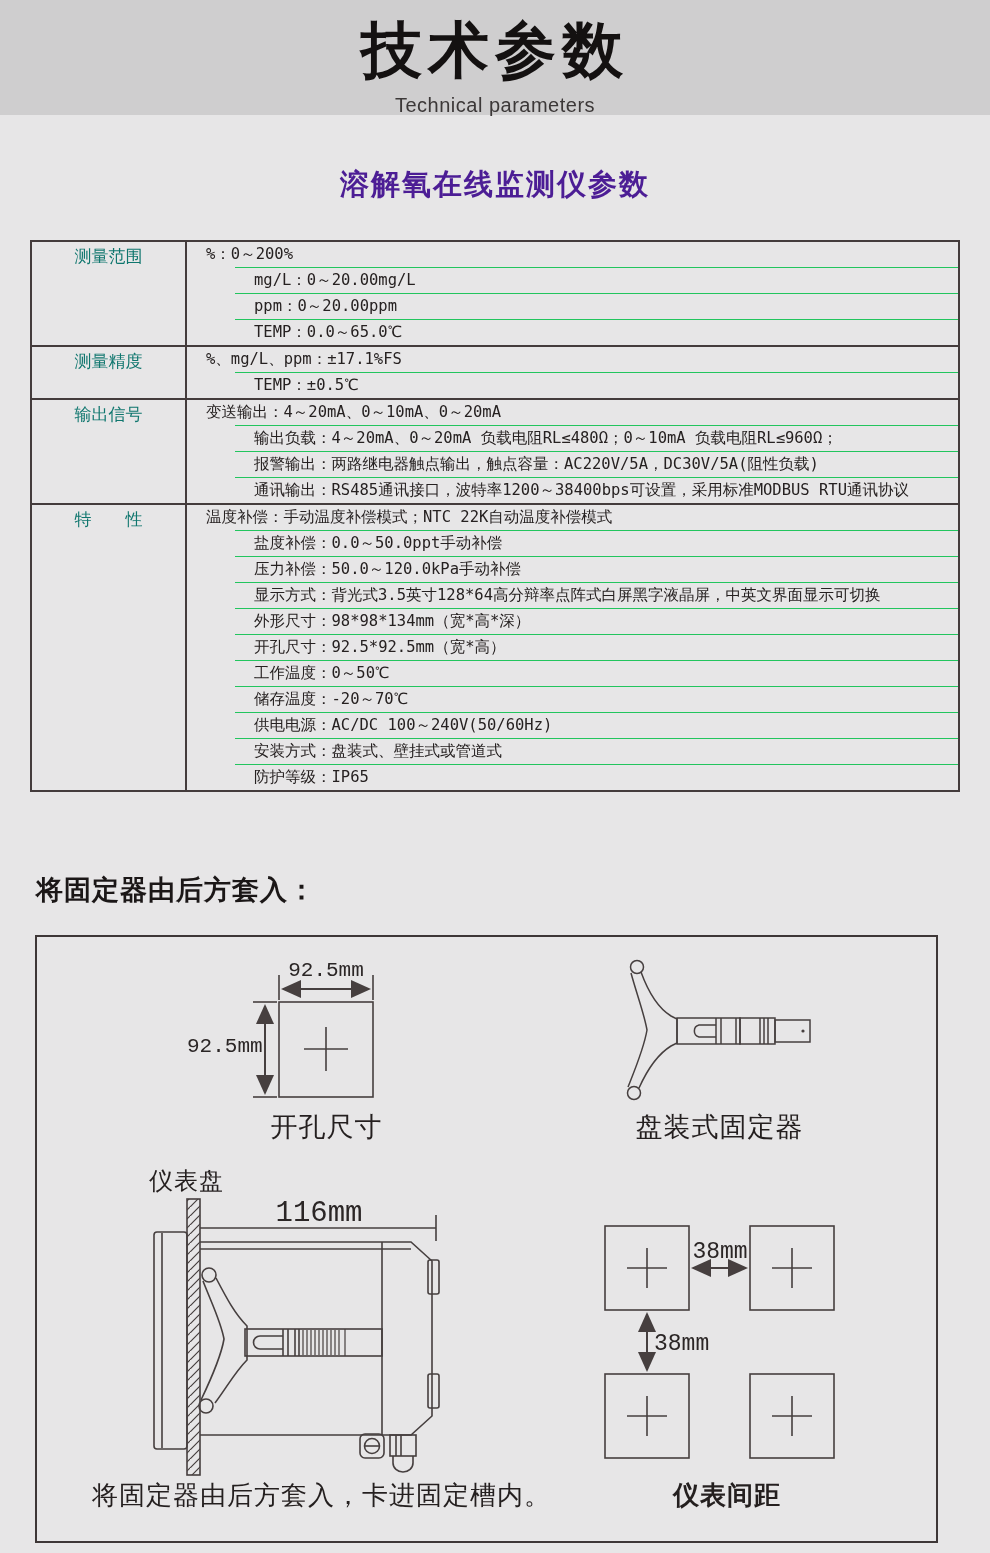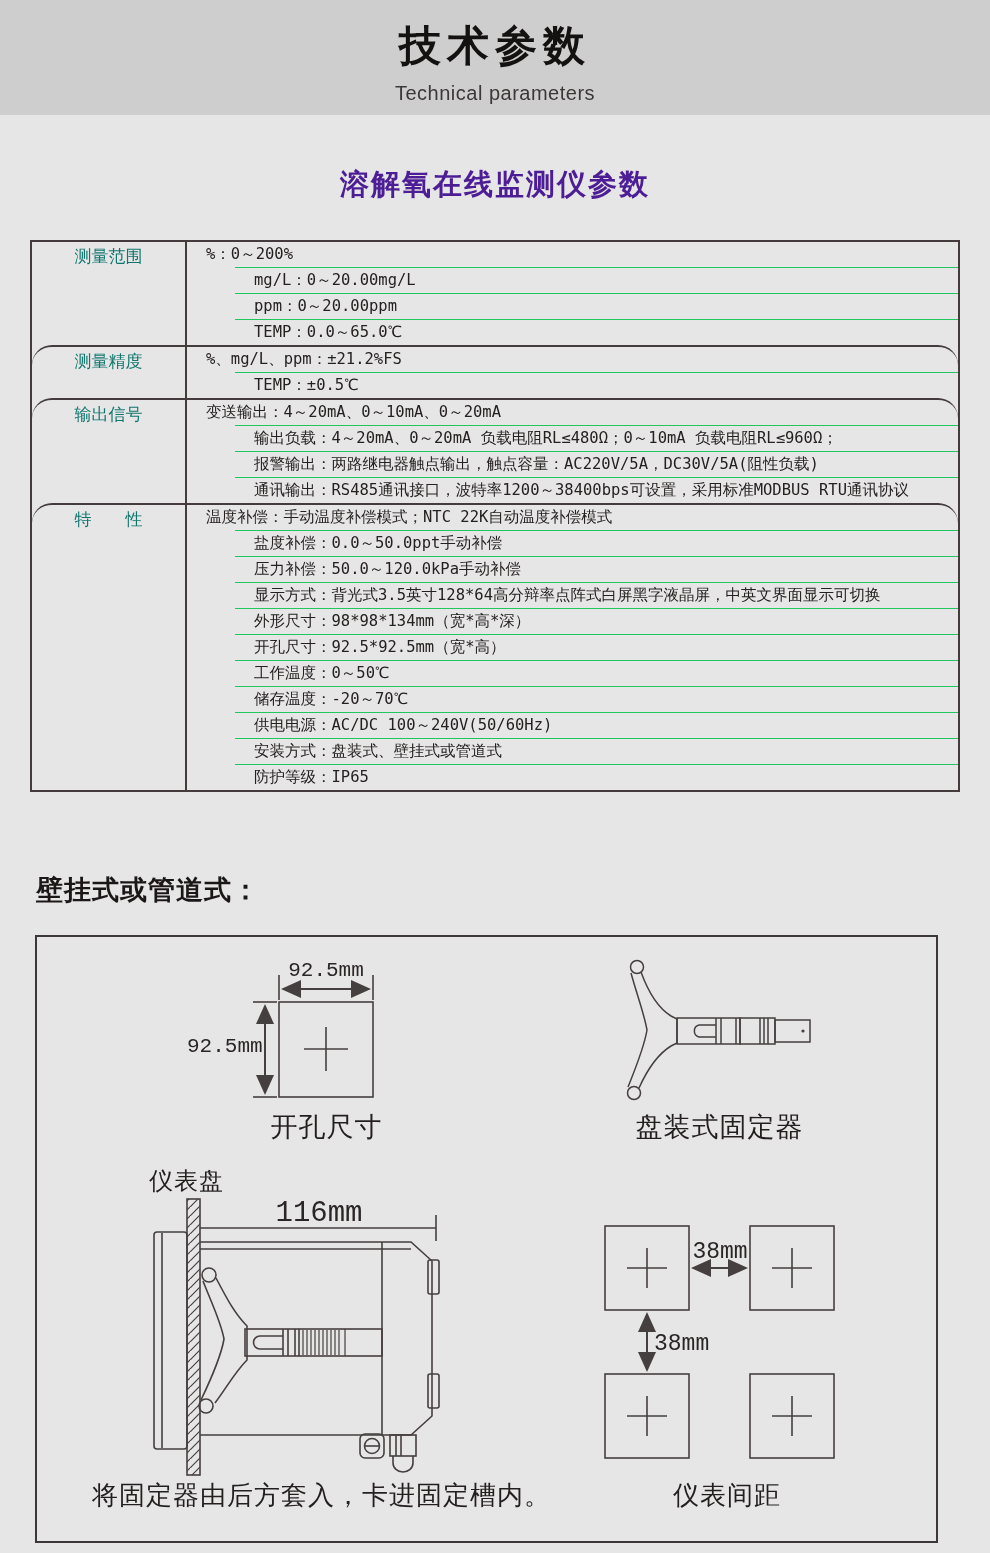--- a/index.html
+++ b/index.html
@@ -9,40 +9,40 @@
     font-family:"Liberation Sans",sans-serif;
     color:#2a2525;
     overflow:hidden;
   }
   
   .header-band{
     position:absolute;left:0;top:0;width:990px;height:115px;
     background:#cfcecf;text-align:center;
   }
   .header-title{
-    margin:8px;padding-top:10px;
-    font-size:42px;font-weight:bold;letter-spacing:6px;color:#141111;
+    margin:0;padding-top:10px;
+    font-size:61px;font-weight:bold;letter-spacing:6px;color:#141111;
   }
   .header-sub{
     margin:0;margin-top:2px;
     font-size:20px;font-weight:400;color:#3c3838;letter-spacing:0.5px;
   }
   
   .section-title{
     position:absolute;left:0;top:165px;width:990px;
     text-align:center;font-size:29px;font-weight:bold;color:#4c1d95;
     letter-spacing:2px;
   }
   
   .spec-table{
     position:absolute;left:30px;top:240px;width:926px;
     border:2px solid #443c3c;background:transparent;
   }
   .spec-group{display:flex;}
-  .spec-group + .spec-group{border-top:2px solid #443c3c;border-radius:20px;}
+  .spec-group + .spec-group{border-top:2px solid #443c3c;}
   .spec-group-label{
     width:153px;flex:0 0 153px;border-right:2px solid #443c3c;
     text-align:center;font-size:17px;padding-top:3px;color:#0f766e;
     line-height:23px;
   }
   .spec-rows{flex:1 1 auto;min-width:0;}
   .spec-row{
     height:25px;line-height:25px;font-size:15.5px;
     padding-left:19px;white-space:nowrap;overflow:hidden;
     font-family:"DejaVu Sans Mono","Liberation Sans",monospace;
@@ -88,21 +88,21 @@
       <div class="spec-row">%：0～200%</div>
       <div class="spec-row">mg/L：0～20.00mg/L</div>
       <div class="spec-row">ppm：0～20.00ppm</div>
       <div class="spec-row">TEMP：0.0～65.0℃</div>
     </div>
   </div>
 
   <div class="spec-group">
     <div class="spec-group-label">测量精度</div>
     <div class="spec-rows">
-      <div class="spec-row">%、mg/L、ppm：±21.2%FS</div>
+      <div class="spec-row">%、mg/L、ppm：±17.1%FS</div>
       <div class="spec-row">TEMP：±0.5℃</div>
     </div>
   </div>
 
   <div class="spec-group">
     <div class="spec-group-label">输出信号</div>
     <div class="spec-rows">
       <div class="spec-row">变送输出：4～20mA、0～10mA、0～20mA</div>
       <div class="spec-row">输出负载：4～20mA、0～20mA 负载电阻RL≤480Ω；0～10mA 负载电阻RL≤960Ω；</div>
       <div class="spec-row">报警输出：两路继电器触点输出，触点容量：AC220V/5A，DC30V/5A(阻性负载)</div>
@@ -122,21 +122,21 @@
       <div class="spec-row">工作温度：0～50℃</div>
       <div class="spec-row">储存温度：-20～70℃</div>
       <div class="spec-row">供电电源：AC/DC 100～240V(50/60Hz)</div>
       <div class="spec-row">安装方式：盘装式、壁挂式或管道式</div>
       <div class="spec-row">防护等级：IP65</div>
     </div>
   </div>
 
 </div>
 
-<div class="diagram-heading">壁挂式或管道式：</div>
+<div class="diagram-heading">将固定器由后方套入：</div>
 
 <div class="diagram-box">
 
   <svg width="899" height="604" viewBox="0 0 899 604">
     <defs>
       <marker id="ah" markerWidth="11" markerHeight="9" refX="9" refY="4.5" orient="auto-start-reverse">
         <path d="M0,0 L10,4.5 L0,9 z" fill="#463f3f"></path>
       </marker>
       <pattern id="hatch" patternUnits="userSpaceOnUse" width="9" height="9">
         <path d="M-1,10 L10,-1 M-1,19 L19,-1" stroke="#463f3f" stroke-width="1.2" fill="none"></path>
@@ -260,15 +260,15 @@
   <div class="cap" style="left:222px;top:172px;width:135px;text-align:center;font-size:27px;">开孔尺寸</div>
 
   <div class="cap" style="left:590px;top:172px;width:185px;text-align:center;font-size:27px;">盘装式固定器</div>
 
   <div class="cap" style="left:112px;top:228px;font-size:24px;">仪表盘</div>
   <div class="dim" style="left:230px;top:260px;width:104px;text-align:center;font-size:29px;">116mm</div>
   <div class="cap" style="left:55px;top:541px;width:360px;text-align:center;font-size:26px;">将固定器由后方套入，卡进固定槽内。</div>
 
   <div class="dim dim-small" style="left:655px;top:302px;width:56px;text-align:center;">38mm</div>
   <div class="dim dim-small" style="left:617px;top:394px;">38mm</div>
-  <div class="cap" style="left:620px;top:541px;width:140px;text-align:center;font-size:26px;">仪表间距</div>
+  <div class="cap" style="left:620px;top:541px;width:140px;text-align:center;font-size:26px;font-weight:bold;">仪表间距</div>
 
 </div>
 
 </body></html>

